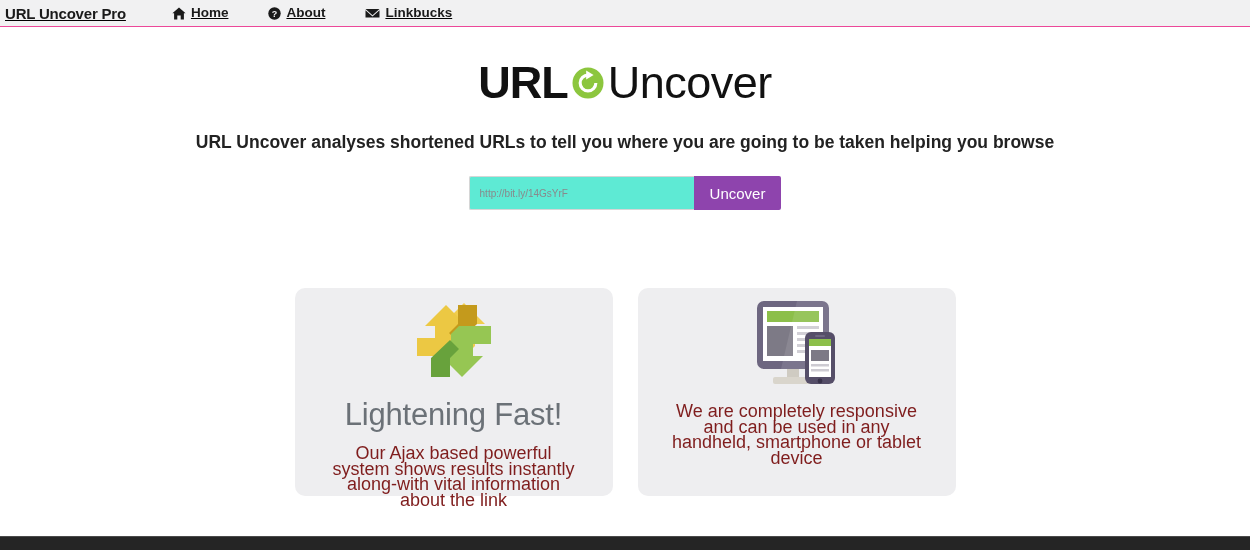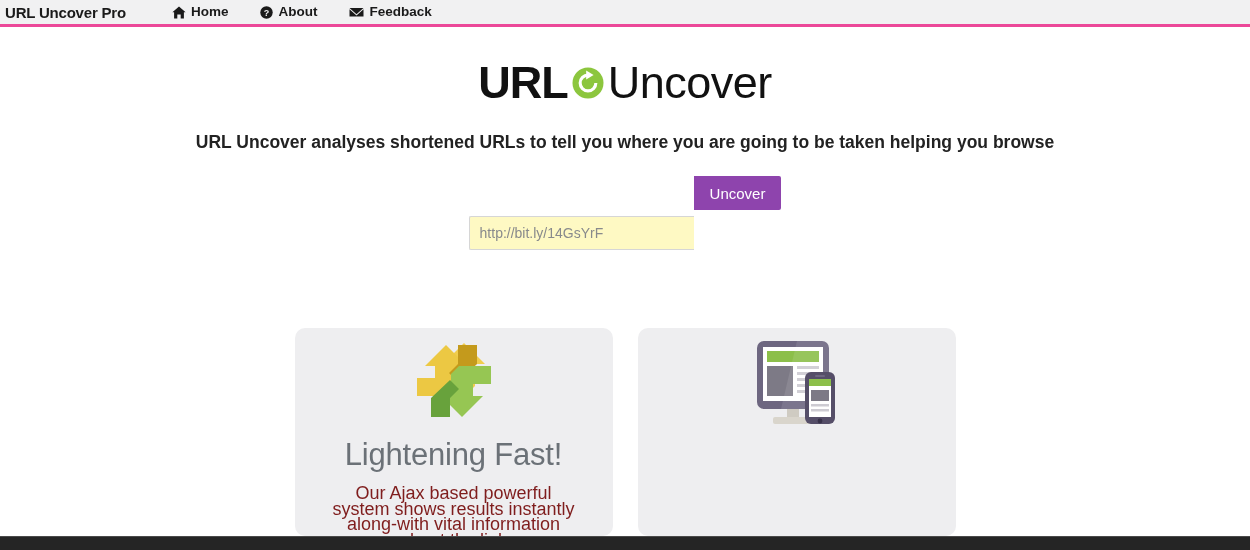--- a/index.html
+++ b/index.html
@@ -9,38 +9,39 @@
     height: 550px;
     overflow: hidden;
     background: #ffffff;
     font-family: "Liberation Sans", sans-serif;
   }
 
   
   .navbar {
     height: 27px;
     background: #f1f1f2;
-    border-bottom: 3px solid #ec4899;
-    display: flex;
-    align-items: center;
-    box-sizing: border-box;
+    border-bottom: 1px solid #ec4899;
+    display: flex;
+    align-items: center;
+    box-sizing: border-box;
+    text-decoration: underline;
   }
   .brand {
     font-size: 15px;
     font-weight: bold;
     color: #1a1a1a;
     letter-spacing: -0.2px;
     padding: 0 0 0 5px;
     white-space: nowrap;
   }
   .nav-links {
     display: flex;
     align-items: flex-start;
     margin-left: 46px;
-    gap: 32px;
+    gap: 40px;
   }
   .nav-link {
     display: flex;
     align-items: center;
     gap: 5px;
     font-size: 13.5px;
     font-weight: bold;
     color: #1a1a1a;
     text-decoration: none;
     white-space: nowrap;
@@ -86,26 +87,25 @@
     align-items: stretch;
   }
   .url-input {
     width: 225px;
     height: 34px;
     box-sizing: border-box;
     border: 1px solid #d6d6d6;
     border-right: none;
     border-radius: 2px 0 0 2px;
     padding: 0 10px;
-    font-size: 14px;
+    font-size: 10px;
     color: #555;
     font-family: "Liberation Sans", sans-serif;
-    background: #fef9c3;
+    background: #5eead4;
     outline: none;
-    margin-top: 40px;
   }
   .url-input::placeholder { color: #888a8c; }
   .uncover-btn {
     height: 34px;
     box-sizing: border-box;
     border: none;
     background: #8e44ad;
     color: #ffffff;
     font-size: 15px;
     font-family: "Liberation Sans", sans-serif;
@@ -193,21 +193,21 @@
       <span>About</span>
     </a>
 
     <a class="nav-link" href="#">
       <span class="nav-ico">
         <svg width="15" height="11" viewBox="0 0 15 11">
           <path d="M0.5 1 L14.5 1 L7.5 7.2 Z" fill="#1a1a1a"></path>
           <path d="M0.5 2.2 L0.5 9.5 L14.5 9.5 L14.5 2.2 L7.5 8.4 Z" fill="#1a1a1a"></path>
         </svg>
       </span>
-      <span>Feedback</span>
+      <span>Linkbucks</span>
     </a>
 
   </div>
 </div>
 
 <div class="hero">
 
   <div class="logo-row">
     <span class="logo-url">URL</span>
     <span class="logo-mark">
@@ -274,18 +274,19 @@
         <rect x="54" y="33" width="30" height="52" rx="6" fill="#554e68"></rect>
         <rect x="58" y="40" width="22" height="38" fill="#ffffff"></rect>
         <rect x="58" y="40" width="22" height="7" fill="#8cbf4a"></rect>
         <rect x="60" y="51" width="18" height="11" fill="#7d7a86"></rect>
         <rect x="60" y="65" width="18" height="2.5" fill="#cdcbd2"></rect>
         <rect x="60" y="70" width="18" height="2.5" fill="#cdcbd2"></rect>
         <circle cx="69" cy="82" r="2.4" fill="#38324a"></circle>
         <rect x="64" y="36" width="10" height="2" rx="1" fill="#6d6680"></rect>
       </svg>
     </div>
+    <div class="card-text">We are completely responsive and can be used in any handheld, smartphone or tablet device</div>
   </div>
 
 
 </div>
 
 <div class="footer"></div>
 
 </body></html>

